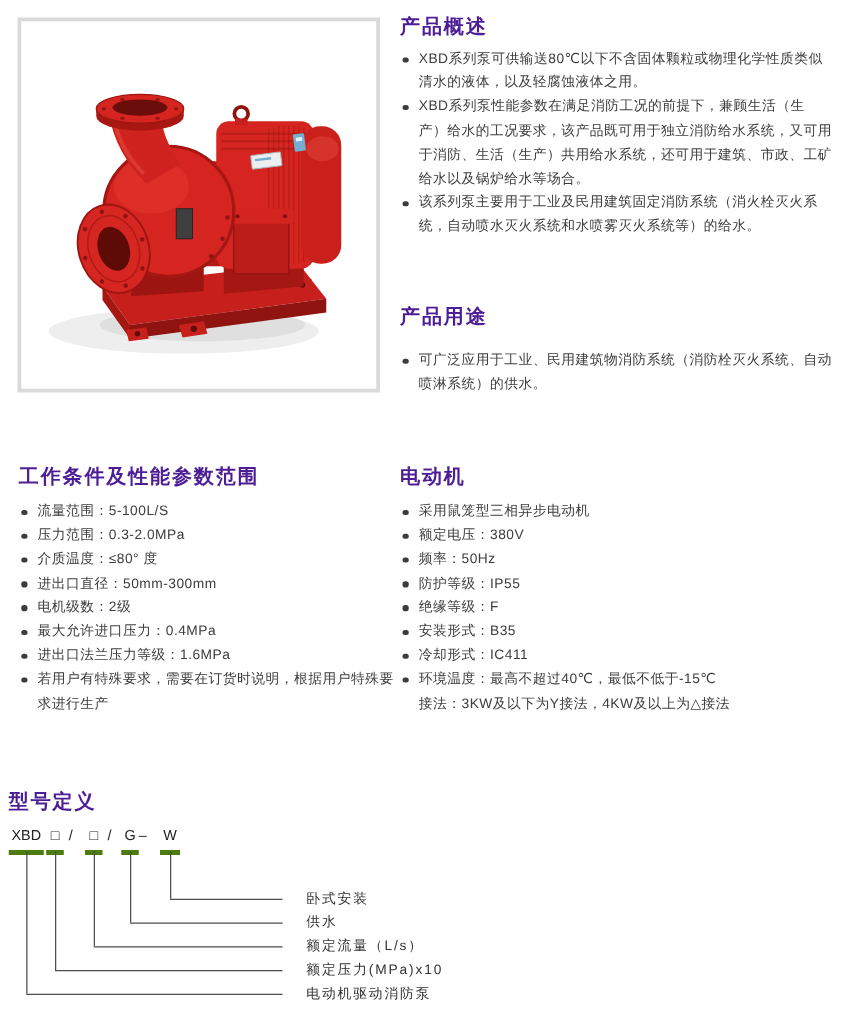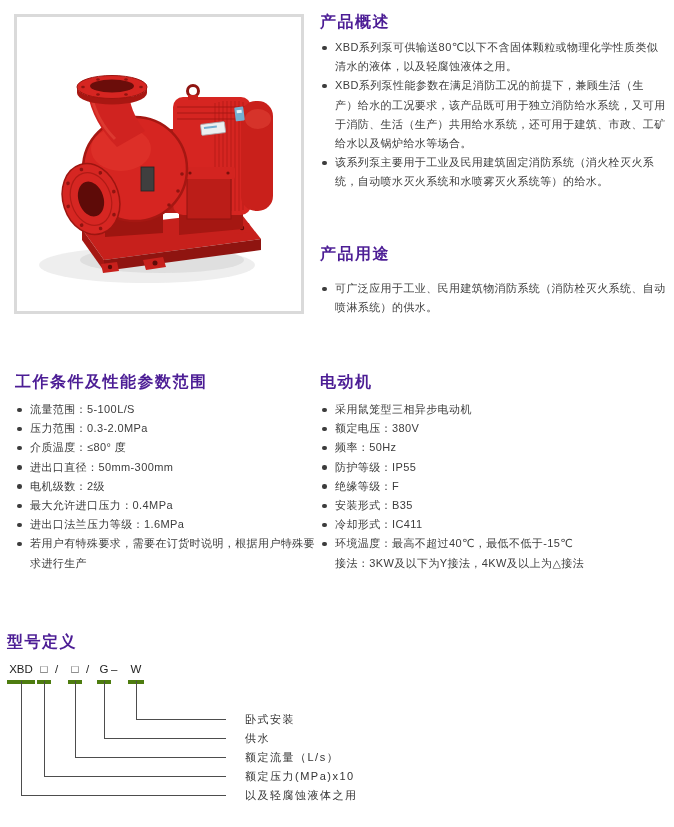--- a/index.html
+++ b/index.html
@@ -295,16 +295,16 @@
     <div class="dline" id="hl-0"></div>
     <div class="dline" id="hl-1"></div>
     <div class="dline" id="hl-2"></div>
     <div class="dline" id="hl-3"></div>
     <div class="dline" id="hl-4"></div>
 
     <span class="model-label" id="ml-0">卧式安装</span>
     <span class="model-label" id="ml-1">供水</span>
     <span class="model-label" id="ml-2">额定流量（L/s）</span>
     <span class="model-label" id="ml-3">额定压力(MPa)x10</span>
-    <span class="model-label" id="ml-4">以及轻腐蚀液体之用</span>
+    <span class="model-label" id="ml-4">电动机驱动消防泵</span>
   </div>
 
 </div>
 
 </body></html>

